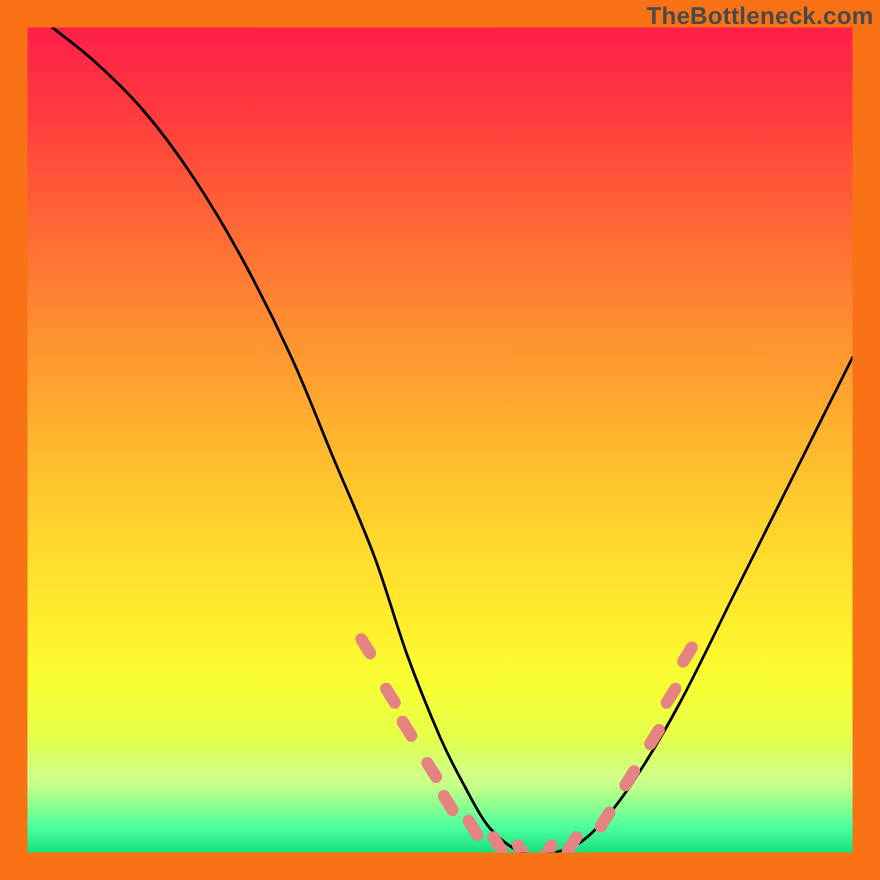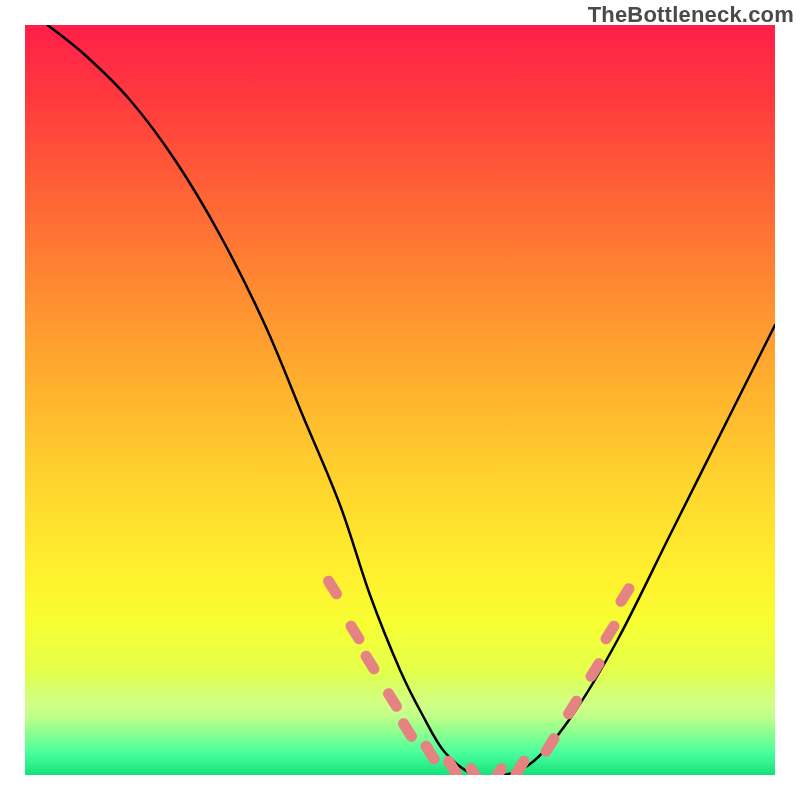--- a/index.html
+++ b/index.html
@@ -7,21 +7,21 @@
     padding: 0;
     width: 800px;
     height: 800px;
     background: #000;
     overflow: hidden;
   }
   .stage {
     position: relative;
     width: 800px;
     height: 800px;
-    background: #ffffff;
+    background: #f97316;
   }
   .plot {
     position: absolute;
     left: 25px;
     top: 25px;
     width: 750px;
     height: 750px;
   }
   .gradient {
     position: absolute;

